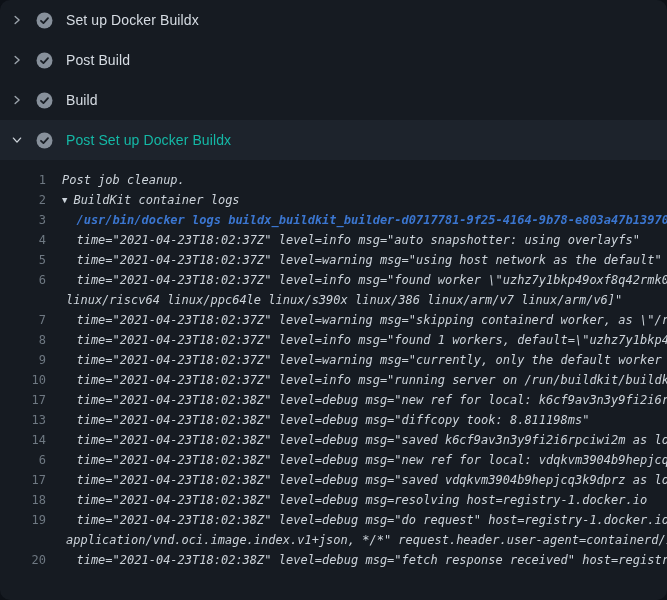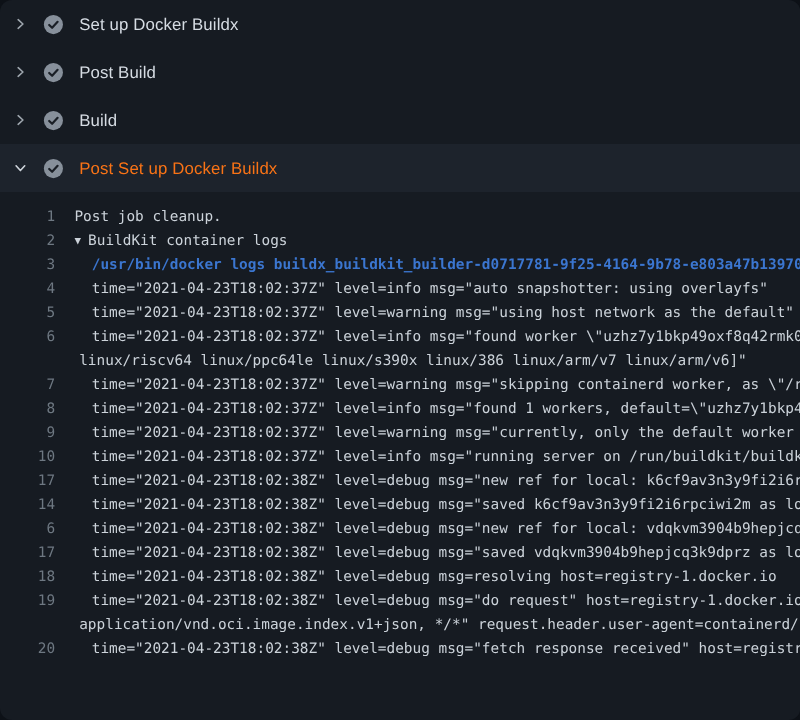--- a/index.html
+++ b/index.html
@@ -36,21 +36,21 @@
     width:17px;height:17px;
     display:flex;align-items:center;justify-content:center;
     flex:0 0 auto;
   }
   .slabel{
     margin-left:13px;
     font-size:14px;
     color:var(--step-label,#d6dce3);
     letter-spacing:.1px;
   }
-  .step.expanded .slabel{color:#f97316;}
+  .step.expanded .slabel{color:#14b8a6;}
   
   .log{
     padding-top:10px;
     font-family:"DejaVu Sans Mono","Liberation Mono",monospace;
     font-size:12px;
     line-height:20px;
   }
   .log-row{
     display:flex;
     height:20px;
@@ -61,20 +61,21 @@
     width:46px;
     text-align:right;
     color:var(--line-number,#6e7882);
     cursor:pointer;
     user-select:none;
   }
   .lt{
     margin-left:16px;
     color:var(--log-text,#ccd3da);
     white-space:pre;
+    font-style:italic;
   }
   .log-row.command .lt{
     color:var(--command-text,#3b76d0);
     font-weight:bold;
   }
   .log-row.continuation .lt{padding-left:4px;}
   .group-icon{
     font-size:9px;
     margin-right:6px;
     position:relative;
@@ -203,20 +204,24 @@
     <span class="ln">10</span>
     <span class="lt">  time="2021-04-23T18:02:37Z" level=info msg="running server on /run/buildkit/buildkit</span>
   </div>
 
 
   <div class="log-row plain">
     <span class="ln">17</span>
     <span class="lt">  time="2021-04-23T18:02:38Z" level=debug msg="new ref for local: k6cf9av3n3y9fi2i6rpc</span>
   </div>
 
+  <div class="log-row plain">
+    <span class="ln">13</span>
+    <span class="lt">  time="2021-04-23T18:02:38Z" level=debug msg="diffcopy took: 8.811198ms"</span>
+  </div>
 
   <div class="log-row plain">
     <span class="ln">14</span>
     <span class="lt">  time="2021-04-23T18:02:38Z" level=debug msg="saved k6cf9av3n3y9fi2i6rpciwi2m as loca</span>
   </div>
 
   <div class="log-row plain">
     <span class="ln">6</span>
     <span class="lt">  time="2021-04-23T18:02:38Z" level=debug msg="new ref for local: vdqkvm3904b9hepjcq3k</span>
   </div>

